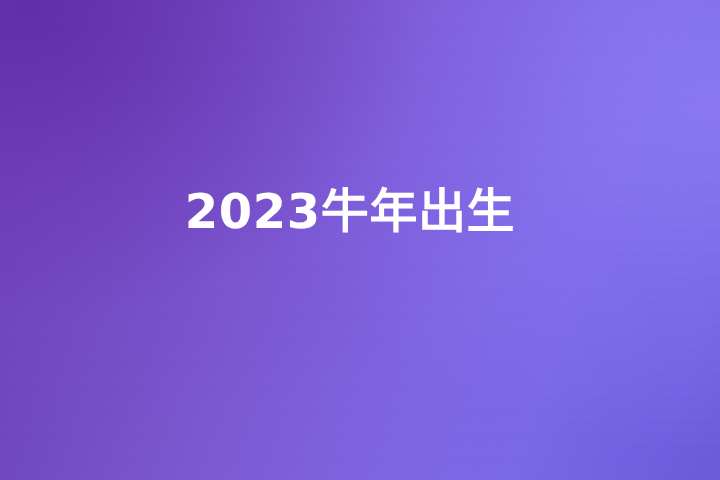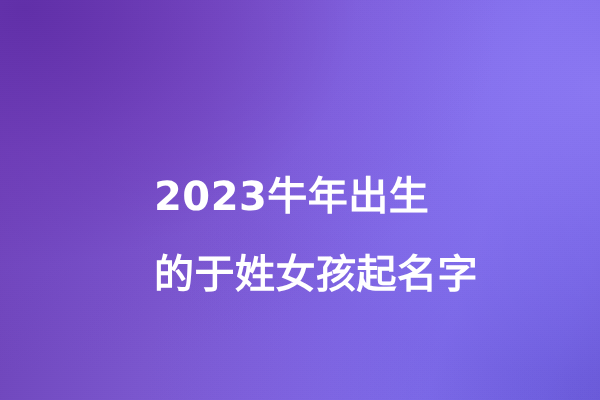--- a/index.html
+++ b/index.html
@@ -73,28 +73,26 @@
 
   .title-line {
     display: block;
     color: #ffffff;
     font-size: 40px;
     font-weight: 700;
     line-height: 58px;
     letter-spacing: 0.5px;
     white-space: nowrap;
     text-rendering: geometricPrecision;
-    margin-top: 20px;
   }
 </style>
 </head>
 <body>
 
 <div id="banner">
 
   <div id="banner-texture"></div>
 
   <div id="title-block">
     <span class="title-line">2023牛年出生</span>
-    <span class="title-line">的于姓女孩起名字</span>
   </div>
 
 </div>
 
 </body></html>

